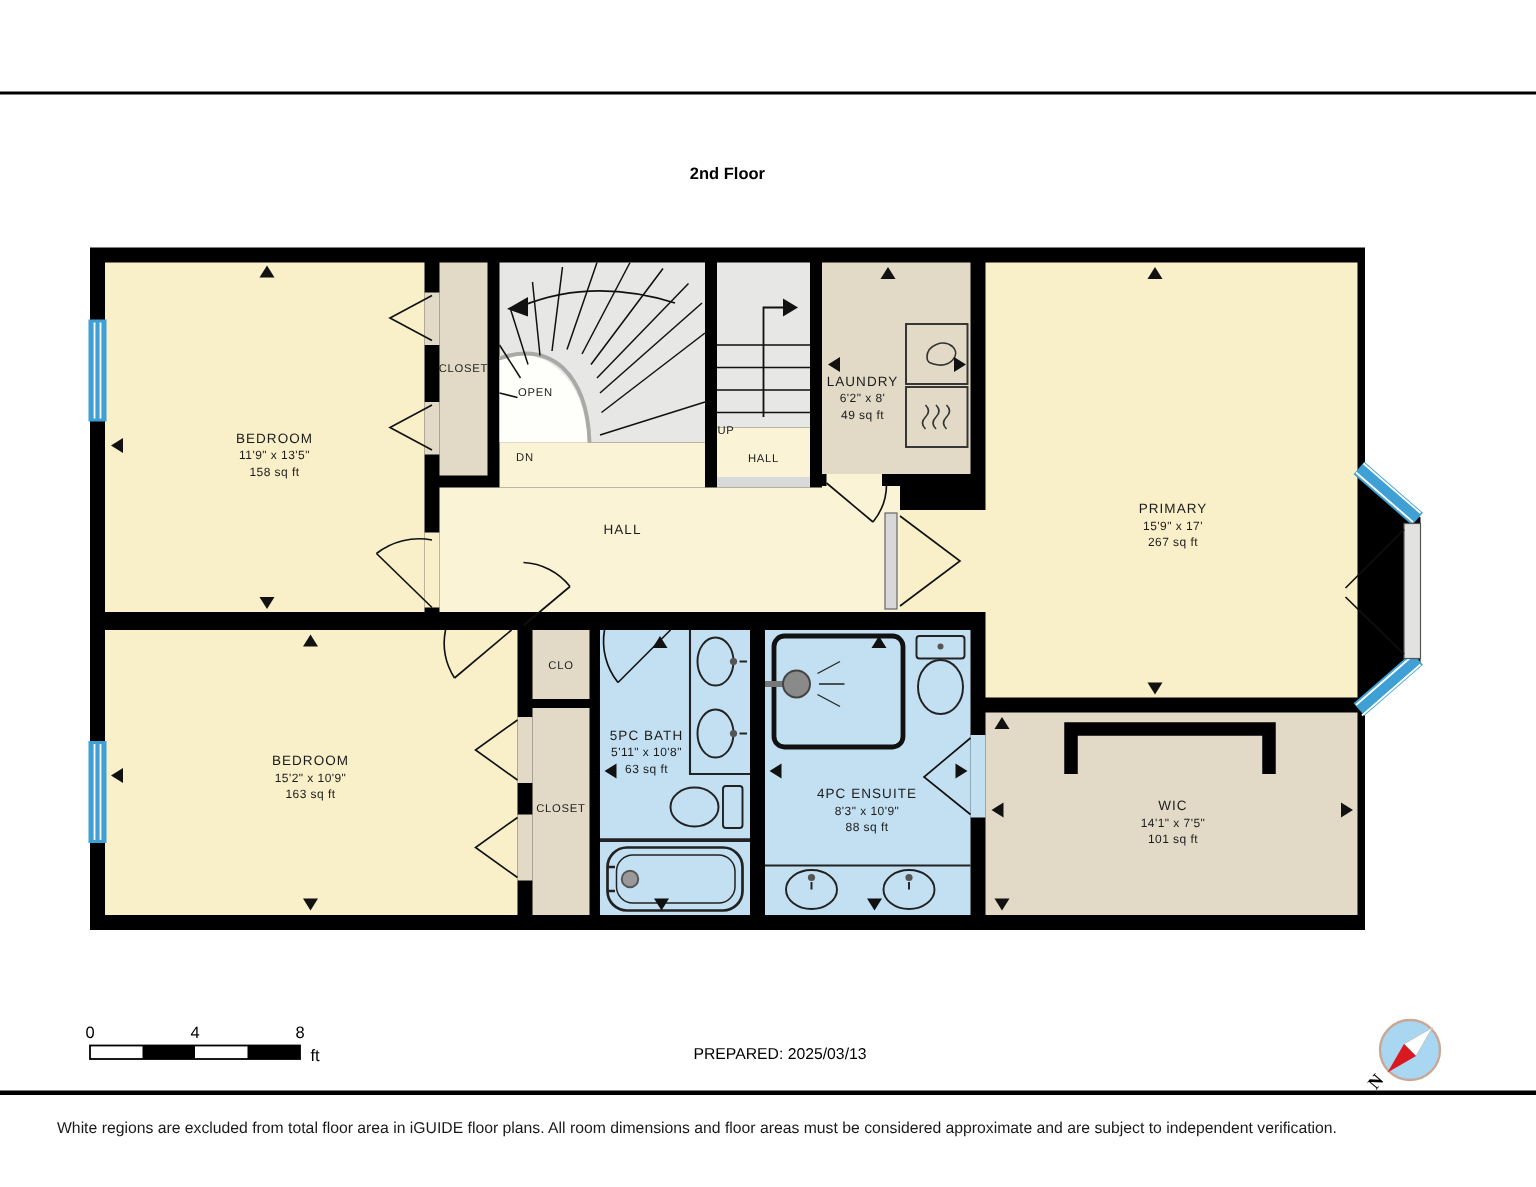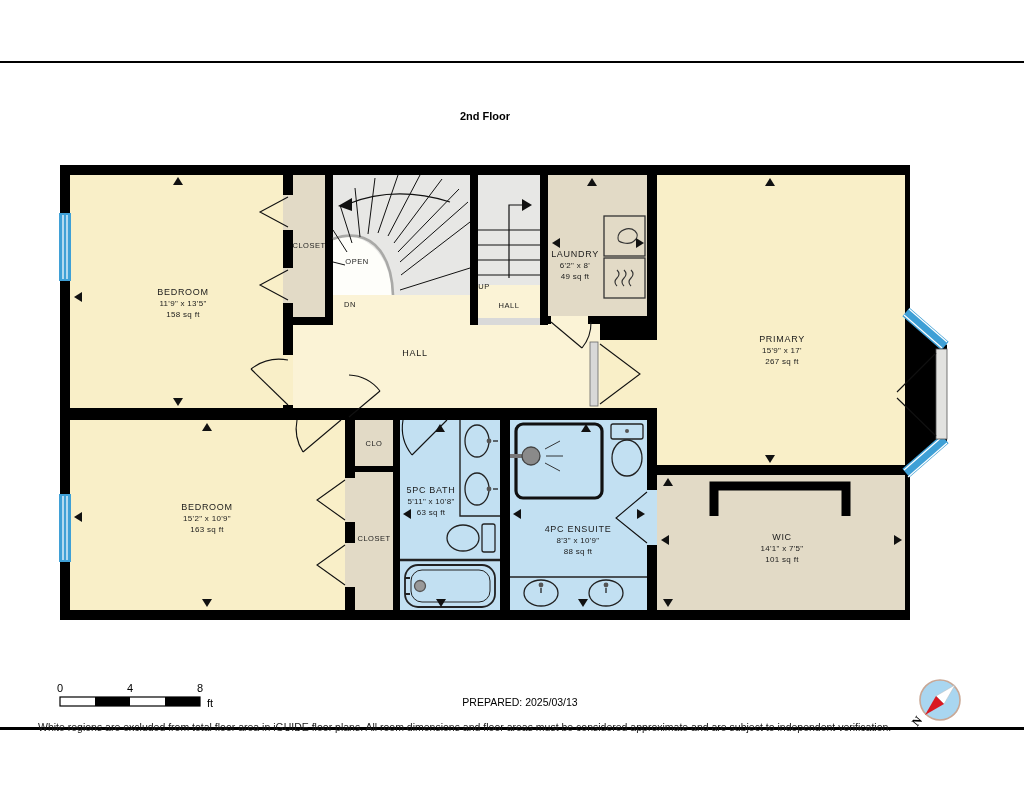--- a/index.html
+++ b/index.html
@@ -13,21 +13,21 @@
   .area-lines{position:absolute;top:70px;left:524px;font-size:11px;line-height:17px;}
   .plan-svg{position:absolute;top:0;left:0;}
   .rn{font-family:"Liberation Sans",sans-serif;font-size:9px;letter-spacing:0.7px;fill:#1b1b1b;text-anchor:middle;}
   .rd{font-family:"Liberation Sans",sans-serif;font-size:8px;letter-spacing:0.3px;fill:#1b1b1b;text-anchor:middle;}
   .rs{font-family:"Liberation Sans",sans-serif;font-size:7.5px;letter-spacing:0.5px;fill:#1b1b1b;text-anchor:middle;}
   .tick{font-family:"Liberation Sans",sans-serif;font-size:11px;fill:#000;text-anchor:middle;}
   .unit{font-family:"Liberation Sans",sans-serif;font-size:11px;fill:#000;text-anchor:start;}
   .prepared{font-family:"Liberation Sans",sans-serif;font-size:10.5px;fill:#000;text-anchor:middle;}
   .north{font-family:"Liberation Serif",serif;font-size:12px;font-weight:bold;fill:#000;text-anchor:middle;}
   .footer-rule{position:absolute;top:727px;left:0;width:100%;height:3px;background:#000;}
-  .disclaimer{position:absolute;top:710px;left:38px;width:950px;font-size:10.5px;color:#1a1a1a;}
+  .disclaimer{position:absolute;top:735px;left:38px;width:950px;font-size:10.5px;color:#1a1a1a;}
 </style>
 </head>
 <body>
 
 <div class="page">
 
   <div class="title-rule"></div>
   <div class="floor-label">2nd Floor</div>
 
   <svg class="plan-svg" width="1024" height="791" viewBox="0 0 1024 791">

